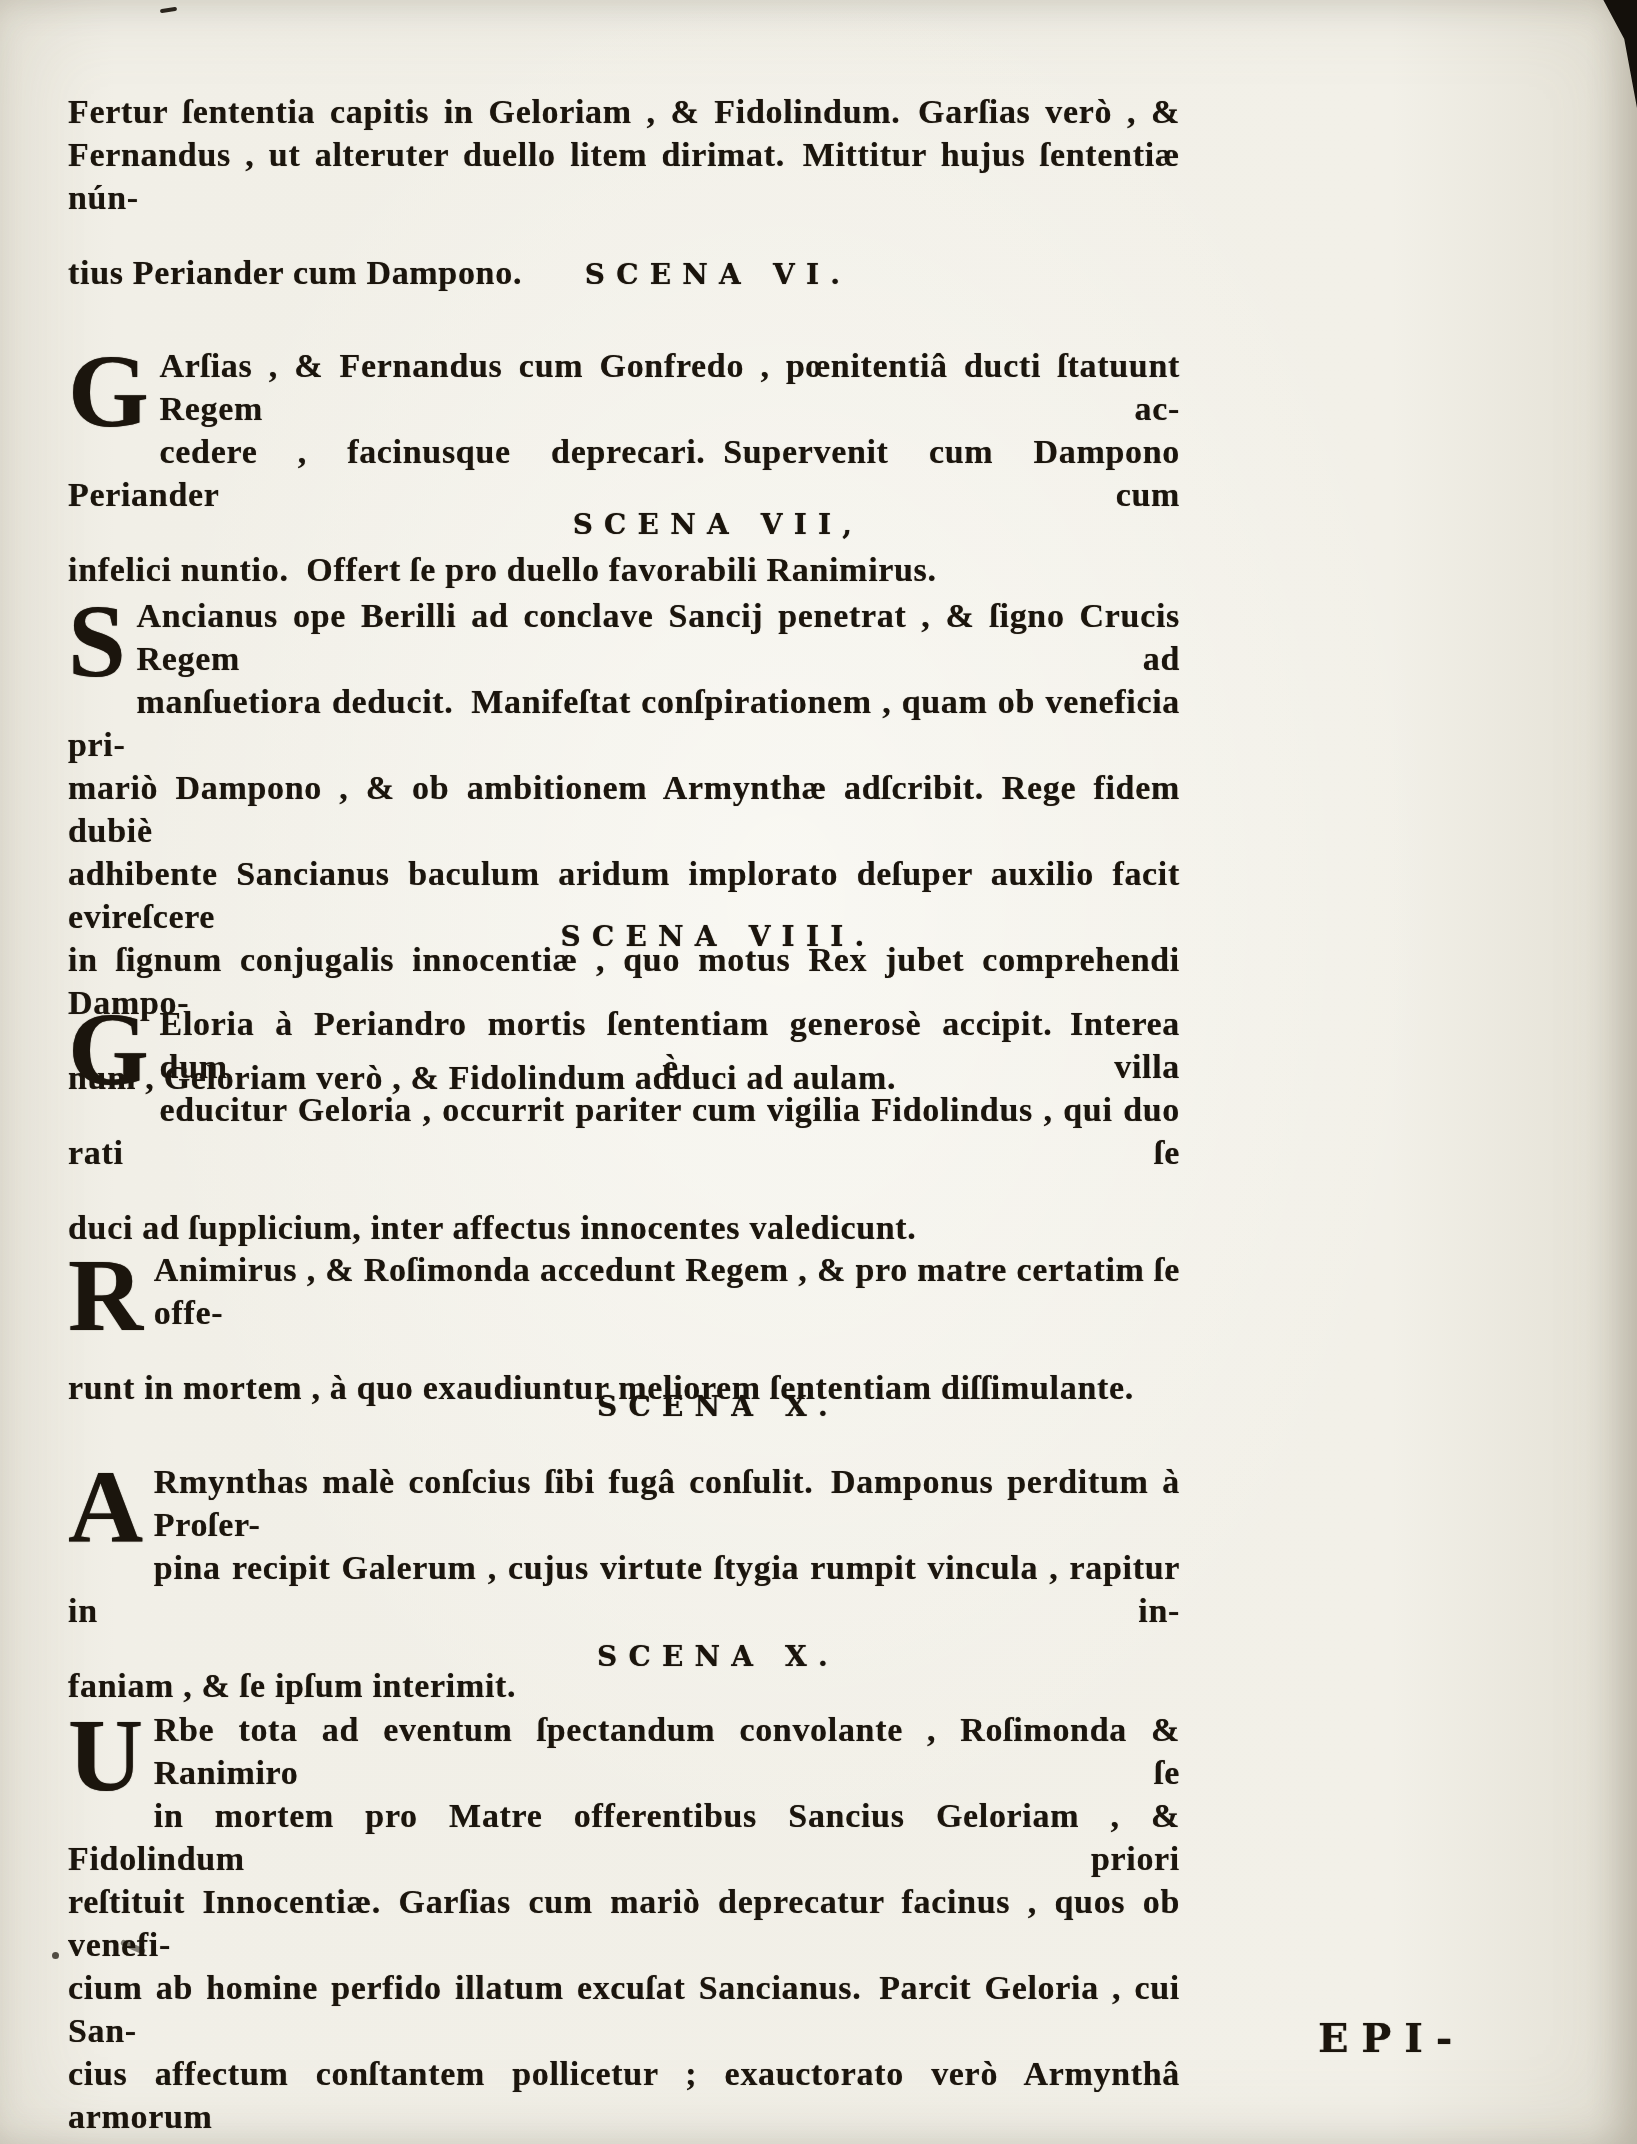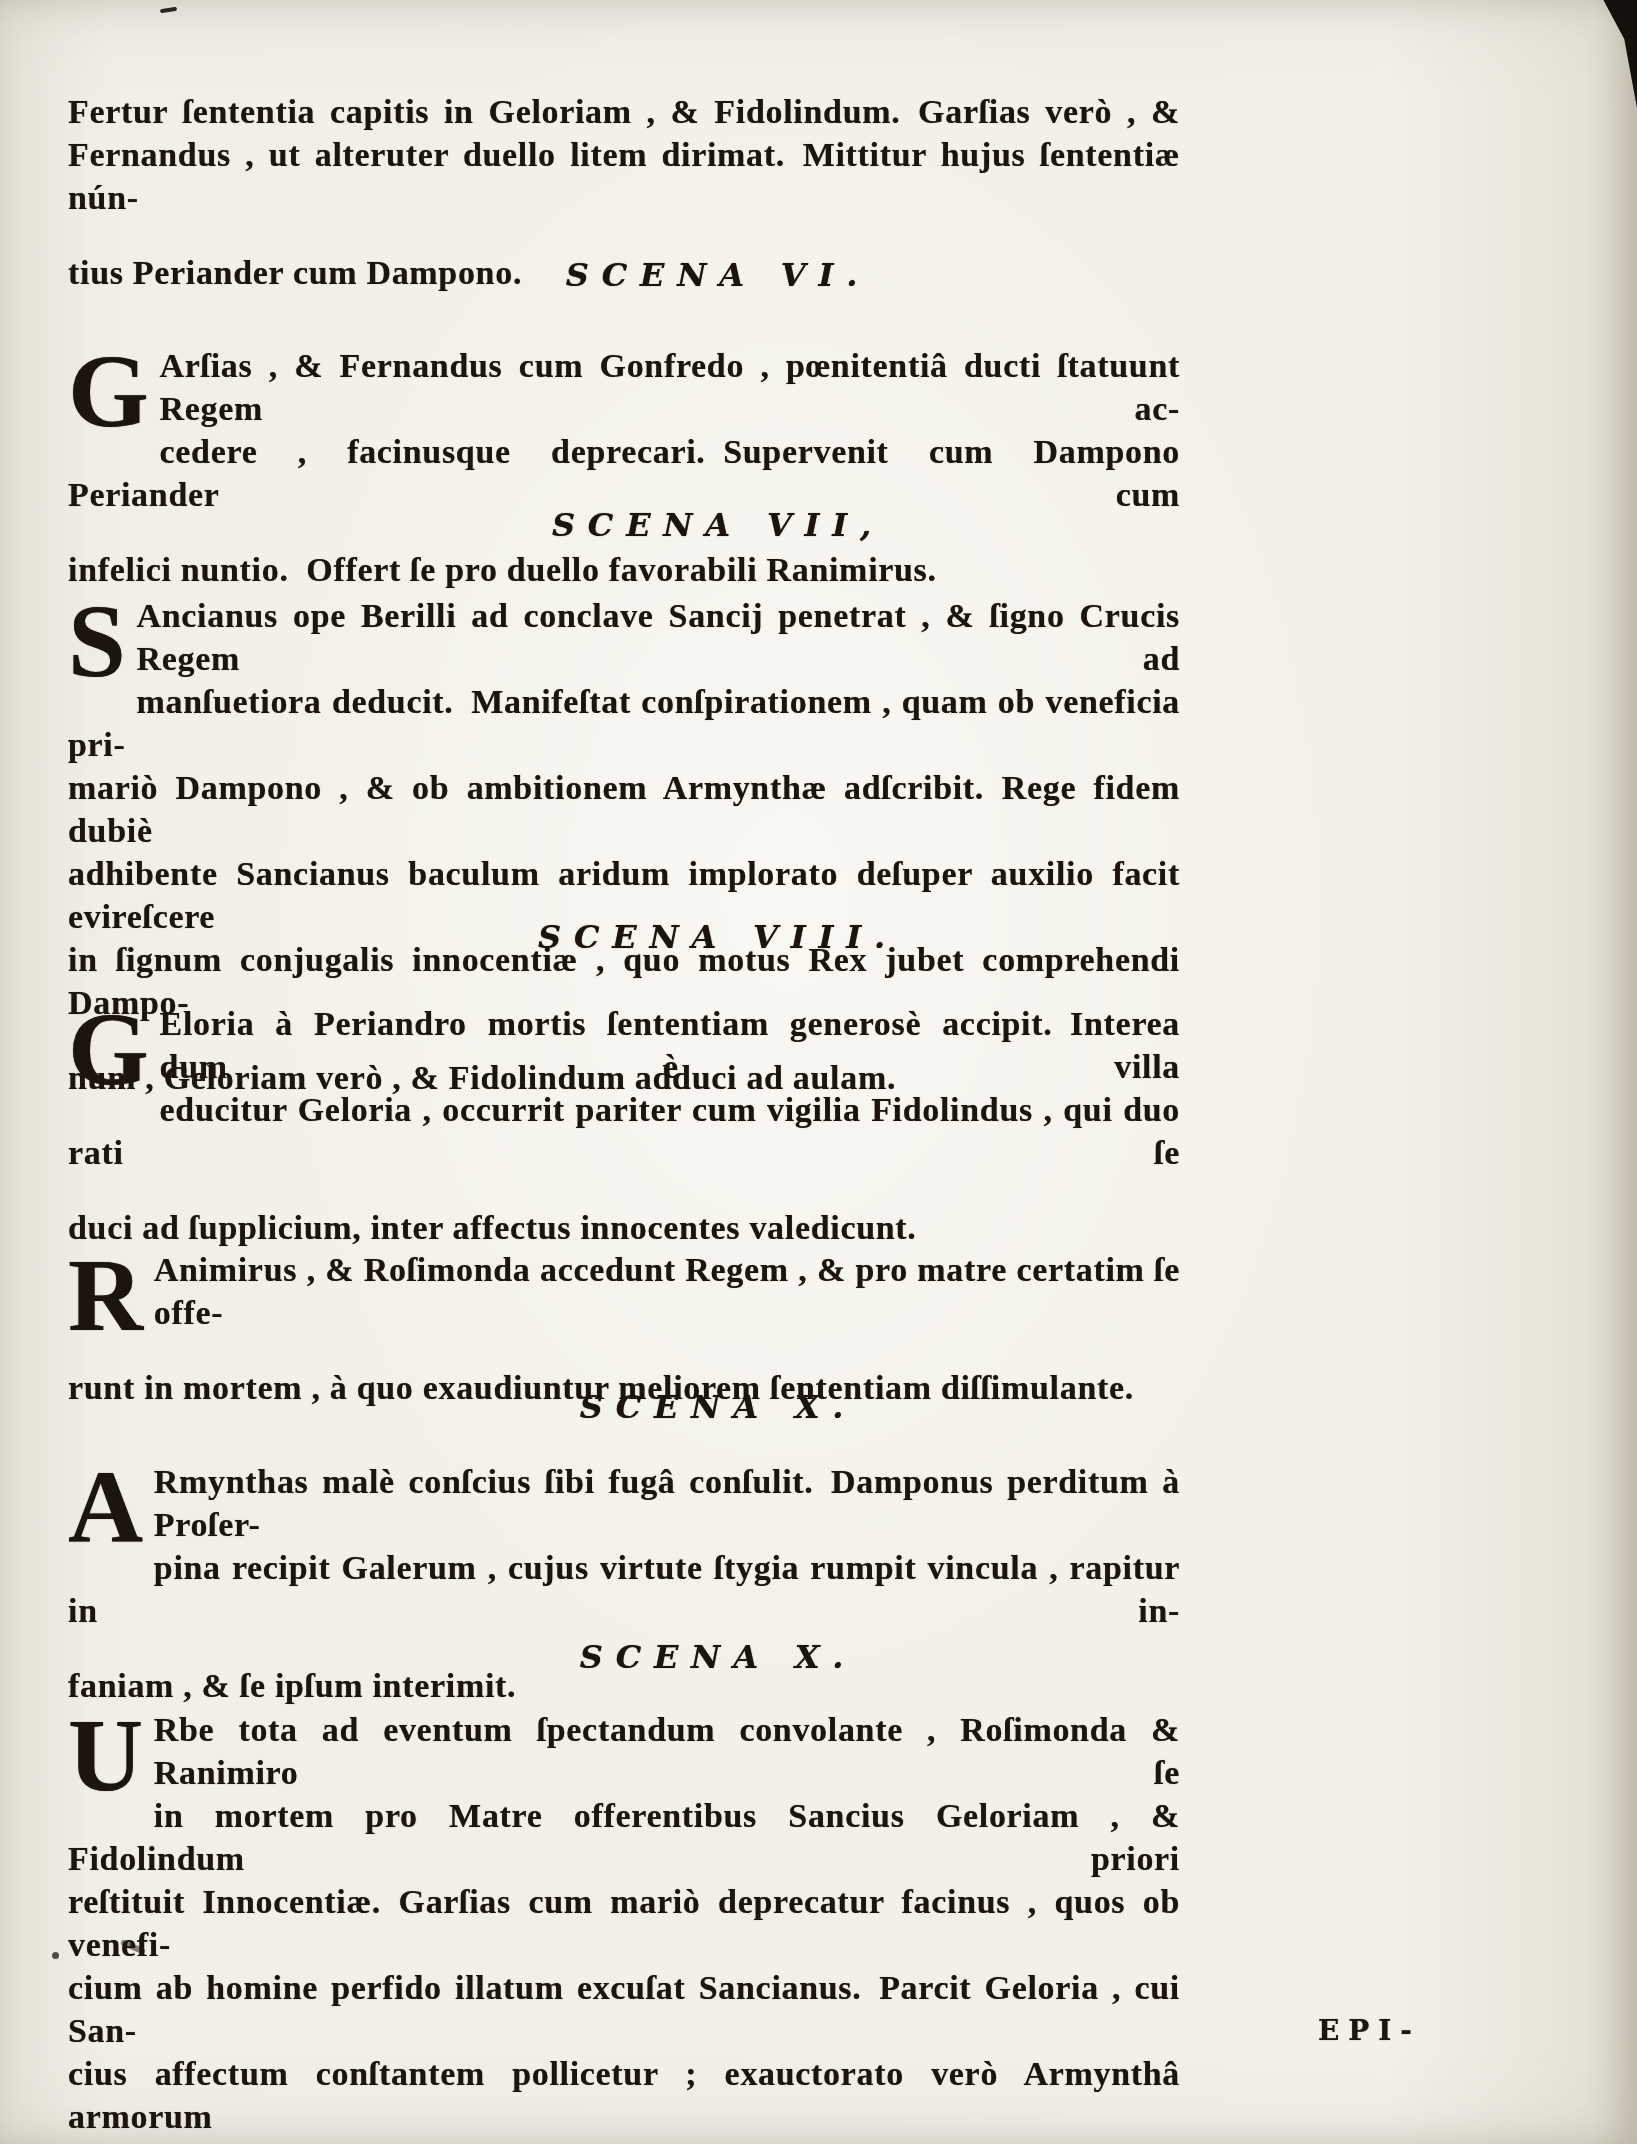--- a/index.html
+++ b/index.html
@@ -10,22 +10,22 @@
       radial-gradient(ellipse at 48% 42%, rgba(255,255,252,0.55) 0%, rgba(255,255,252,0) 55%),
       linear-gradient(90deg, #e9e6dc 0%, #f1efe7 7%, #f2f0e8 85%, #e6e3d8 97%, #dcd8cc 100%),
       #efede5;
     box-shadow: inset -14px 0 34px rgba(120,110,92,0.28), inset 0 0 90px rgba(150,140,118,0.16);
     overflow:hidden;
     font-family:"DejaVu Serif", serif;
     color:#1b150d;
   }
   .heading-row{position:absolute; left:188px; width:1060px; text-align:center;}
   .heading{
-    font-style:italic; font-weight:bold;
-    font-size:32px; line-height:46px;
+    font-weight:bold;
+    font-size:28px; line-height:46px;
     letter-spacing:0.40em;
     color:#1a140c;
     text-shadow:0 0 1px rgba(25,18,10,0.65);
     white-space:nowrap;
   }
   .para, .intro{
     position:absolute; left:68px; width:1112px;
     font-size:34px; line-height:43px;
     font-weight:bold;
     letter-spacing:0.02em;
@@ -36,21 +36,21 @@
   .pline.final{ text-align-last:left;margin-top:32px; }
   .dropcap{
     float:left;
     font-size:104px; line-height:86px; height:86px;
     padding:4px 10px 0 0;
     font-weight:bold;
     text-shadow:0 0 1px rgba(25,18,10,0.7);
   }
   .catchword{
     position:absolute; top:2014px; left:1318px;
-    font-size:28px; font-weight:bold; letter-spacing:0.32em;
+    font-size:40px; font-weight:bold; letter-spacing:0.32em;
     text-shadow:0 0 1px rgba(25,18,10,0.6);
   }
   .corner-wedge{
     position:absolute; top:0; right:0; width:58px; height:108px;
     background:#14100b;
     clip-path:polygon(42% 0, 100% 0, 100% 100%, 78% 36%);
   }
   .speck{position:absolute; background:#2a241c; border-radius:2px;}
   .speck.dash{width:17px;height:4px;transform:rotate(-8deg);}
   .speck.dot{width:7px;height:7px;border-radius:50%;opacity:.8;}

